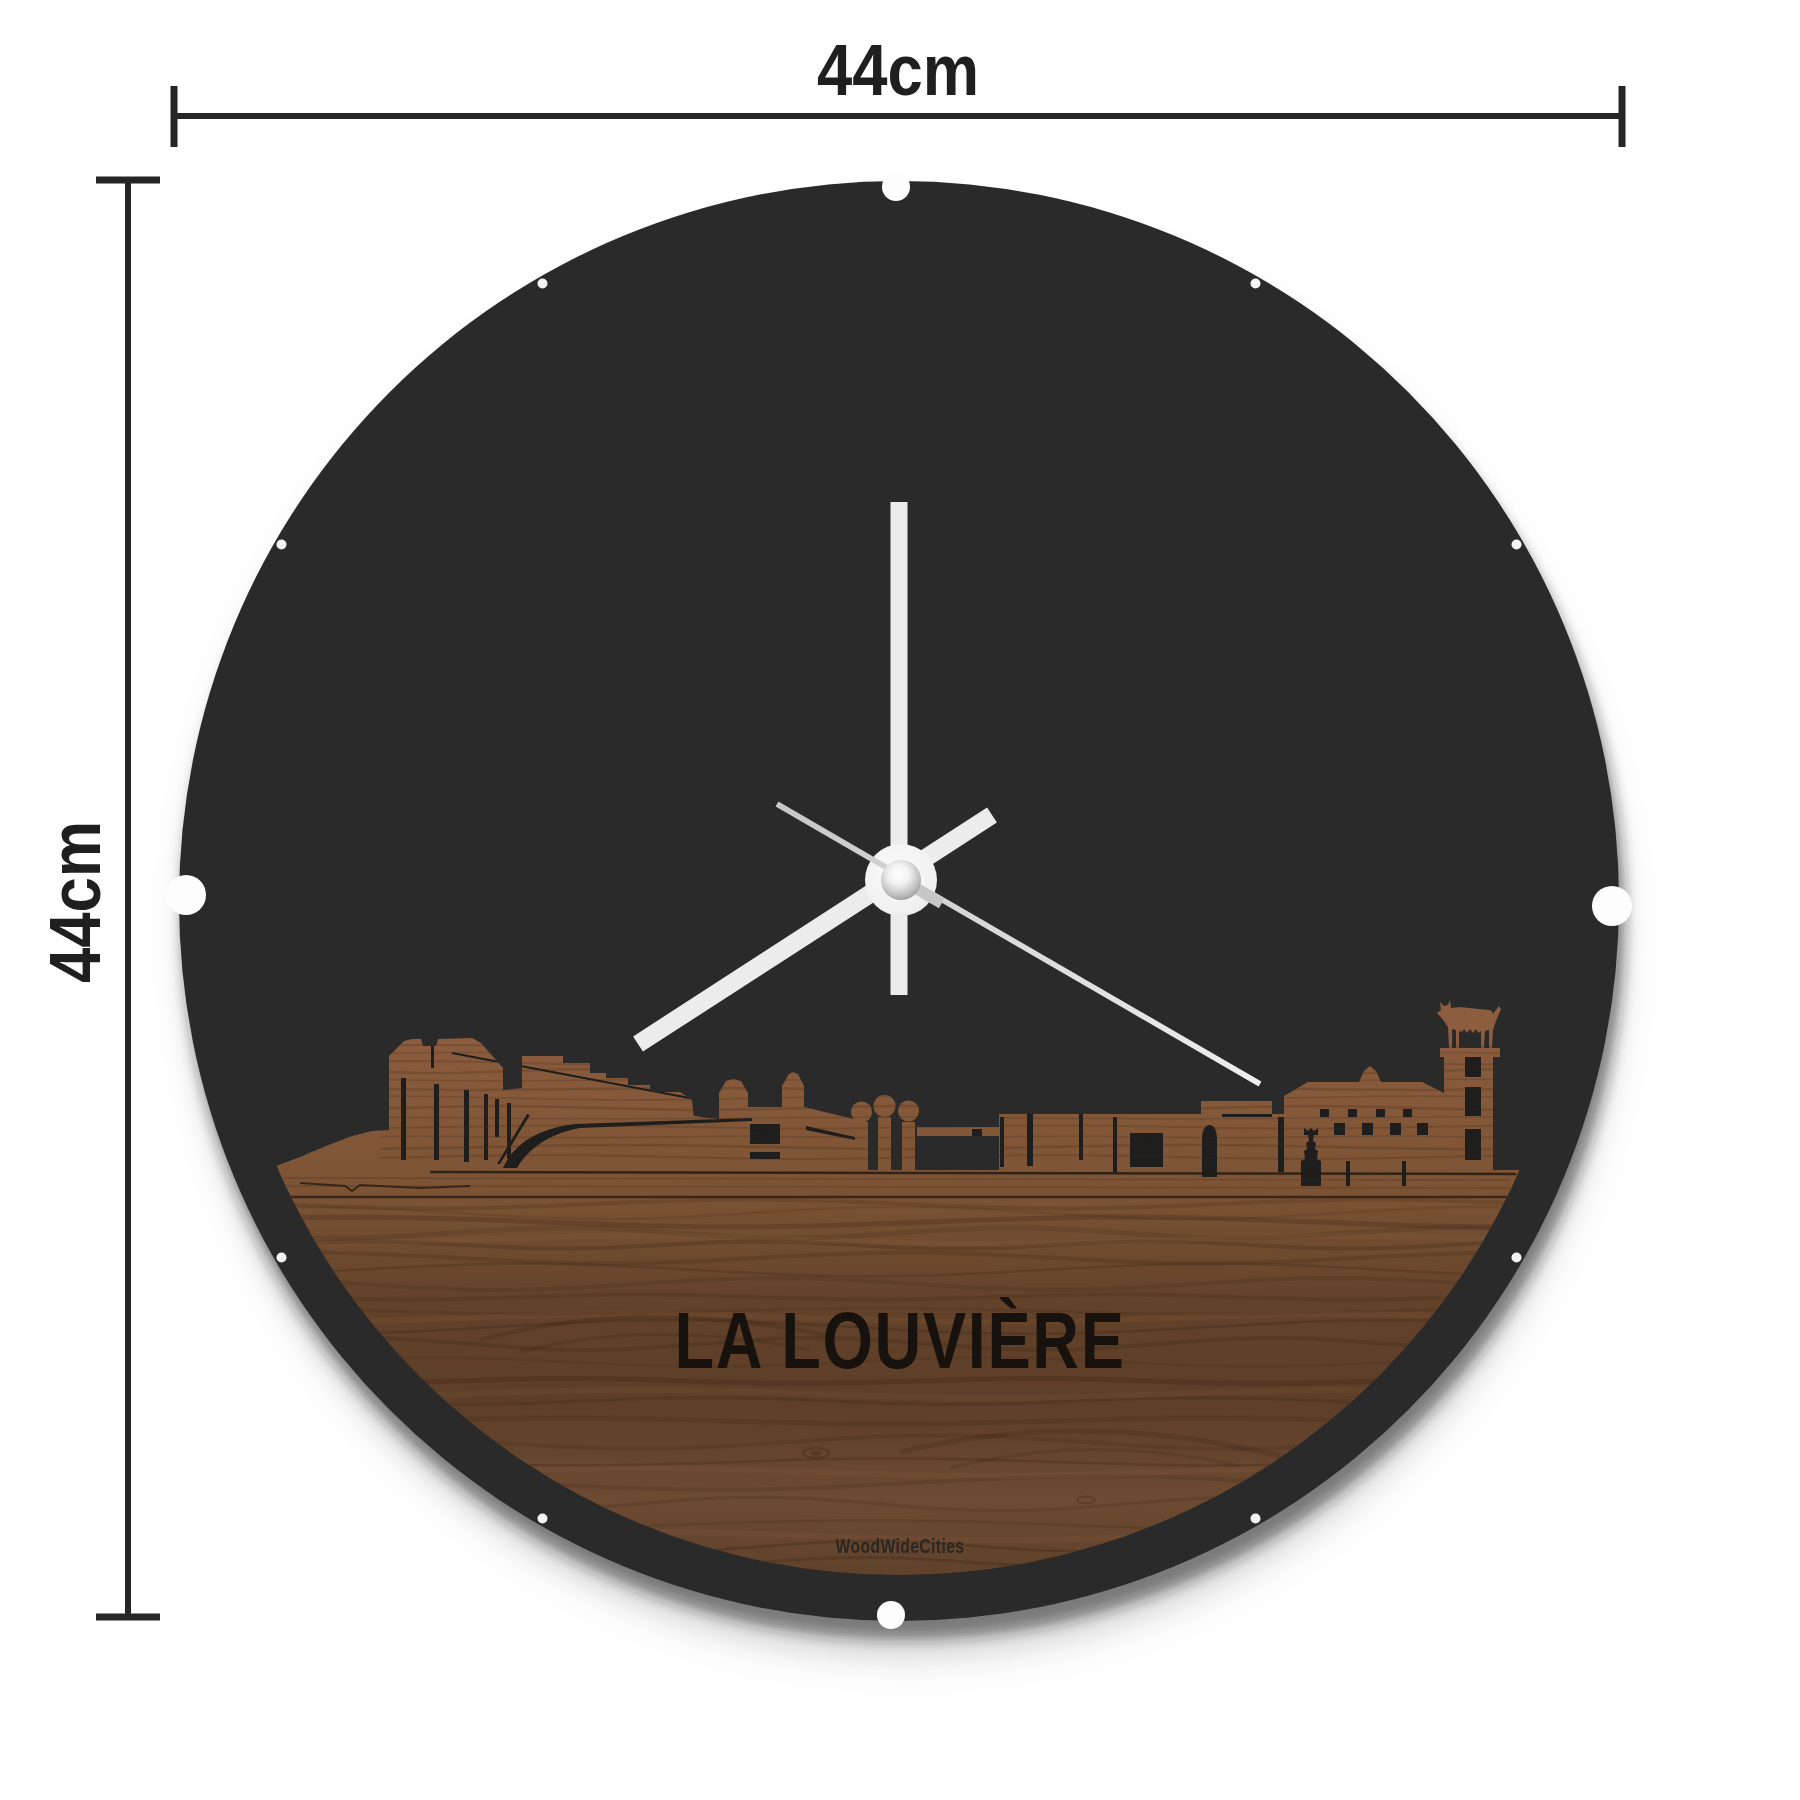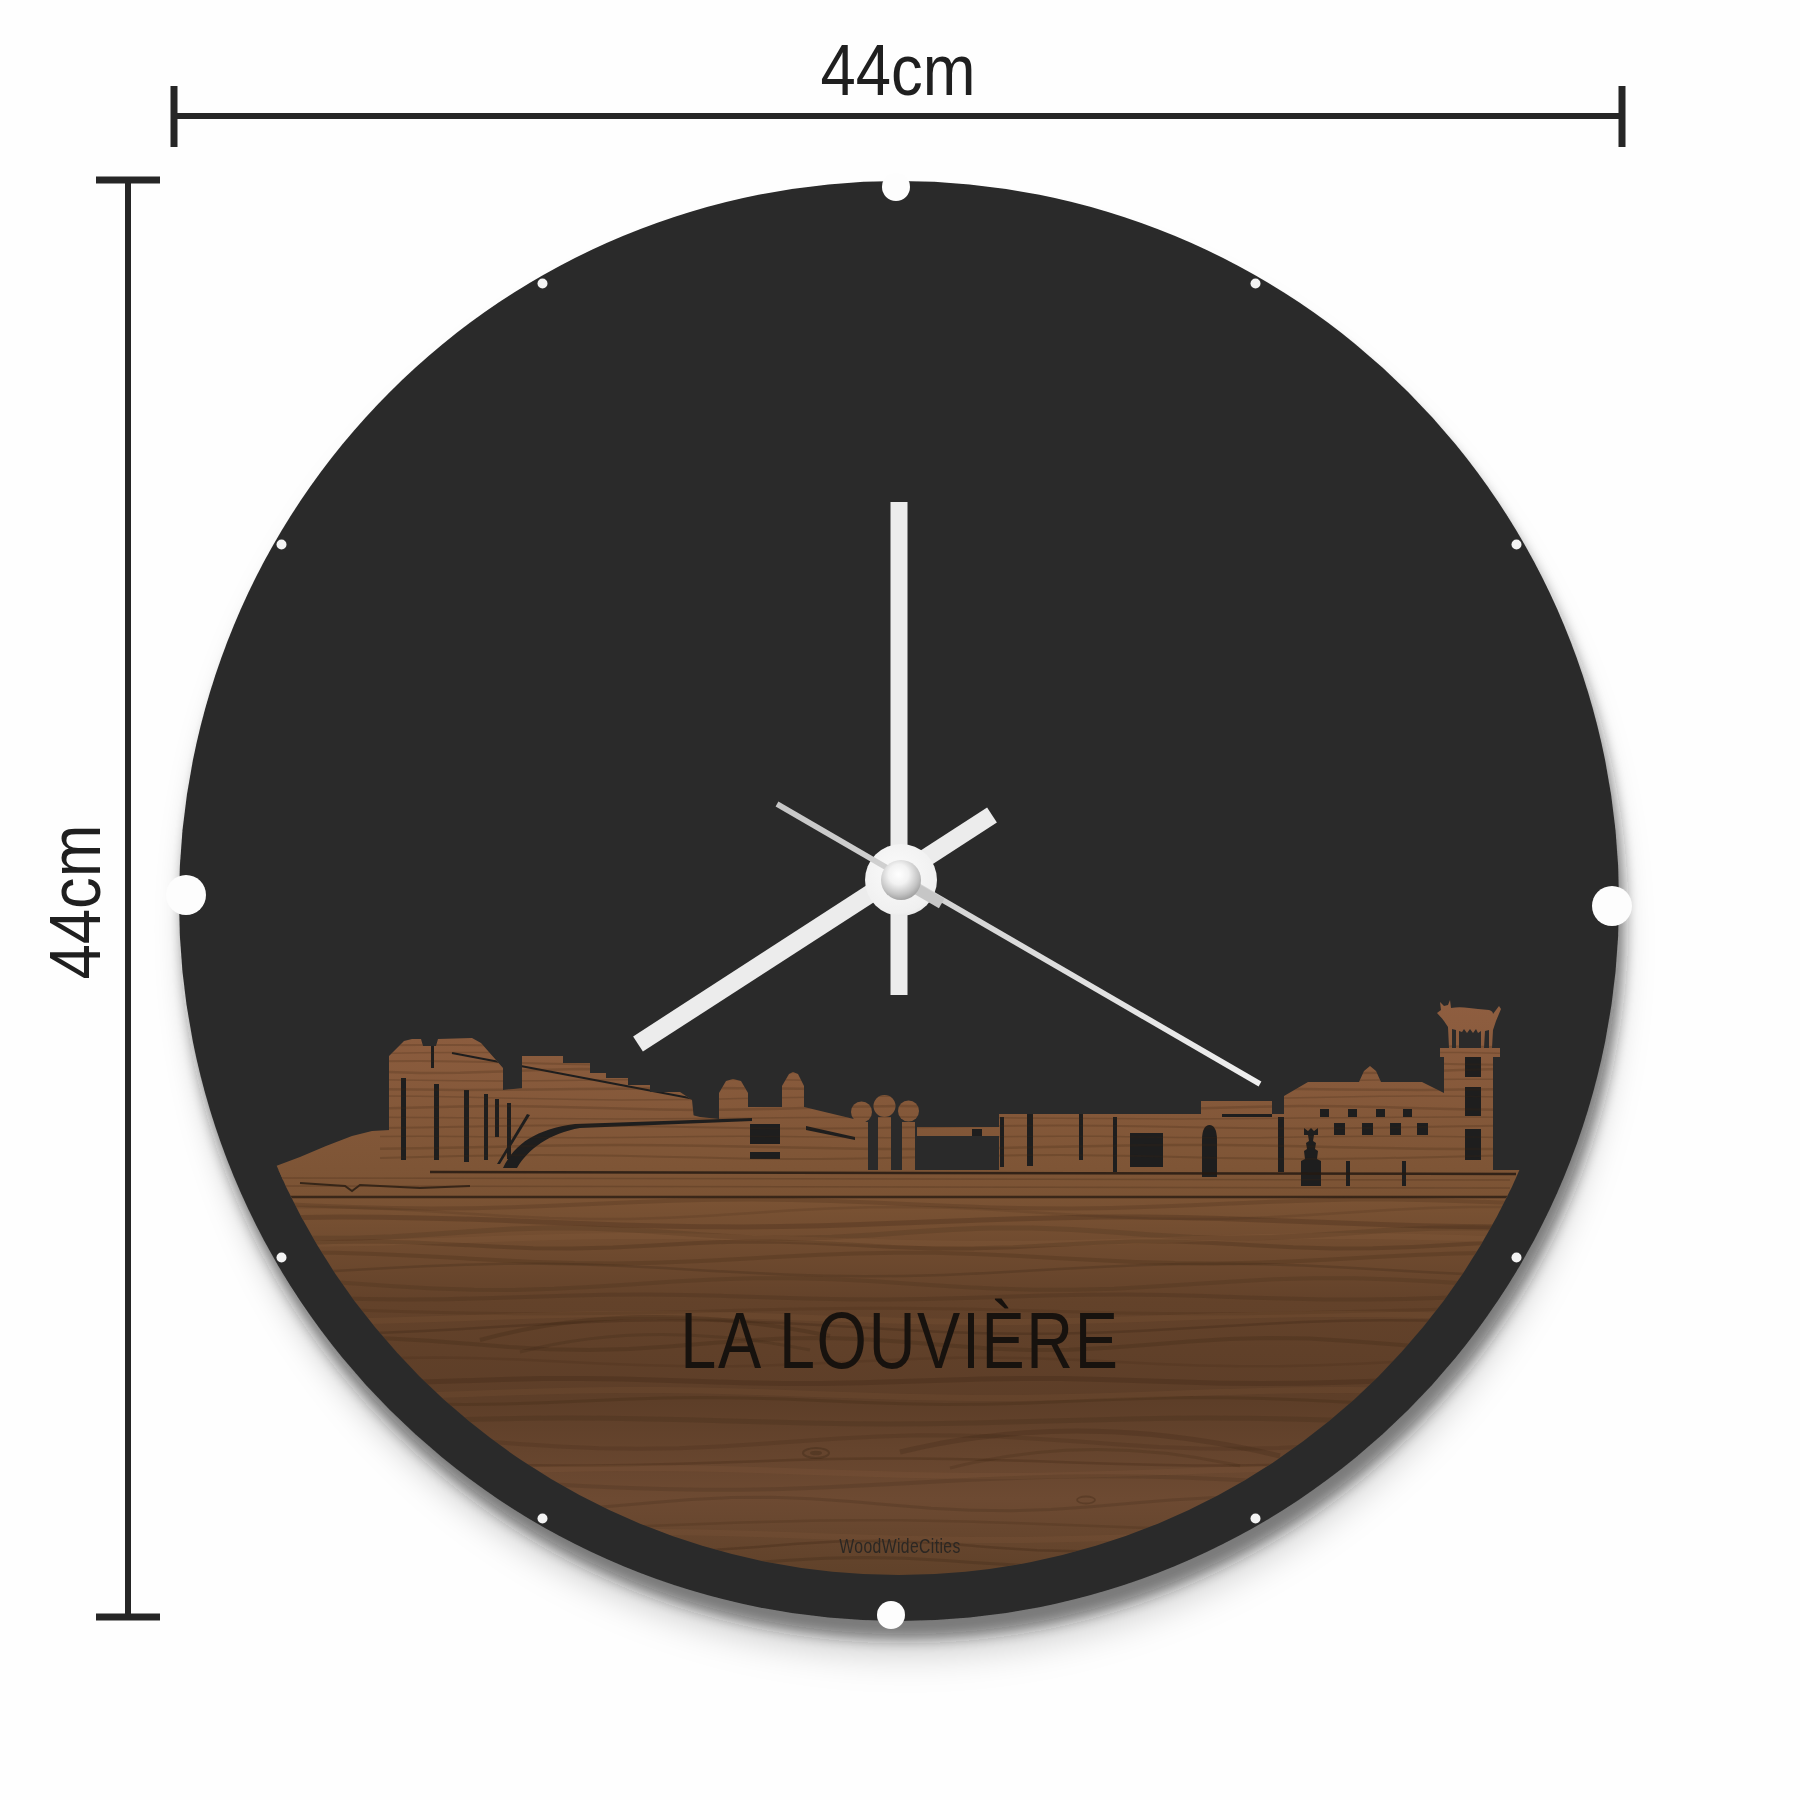--- a/index.html
+++ b/index.html
@@ -1,16 +1,16 @@
 <!DOCTYPE html>
 <html><head>
 <meta charset="utf-8">
 <style>
   html,body{margin:0;padding:0;background:#fefefe;}
-  .page{width:1800px;height:1800px;position:relative;font-family:"Liberation Sans", sans-serif;}
+  .page{width:1800px;height:1800px;position:relative;font-family:"Liberation Sans", sans-serif;font-weight:bold;}
   text{font-family:"Liberation Sans", sans-serif;}
 </style>
 </head>
 <body>
 
 <div class="page">
 <svg width="1800" height="1800" viewBox="0 0 1800 1800" xmlns="http://www.w3.org/2000/svg">
   <defs>
     <linearGradient id="woodBase" gradientUnits="userSpaceOnUse" x1="0" y1="1000" x2="0" y2="1580">
       <stop offset="0" stop-color="#8f5e40"></stop>

